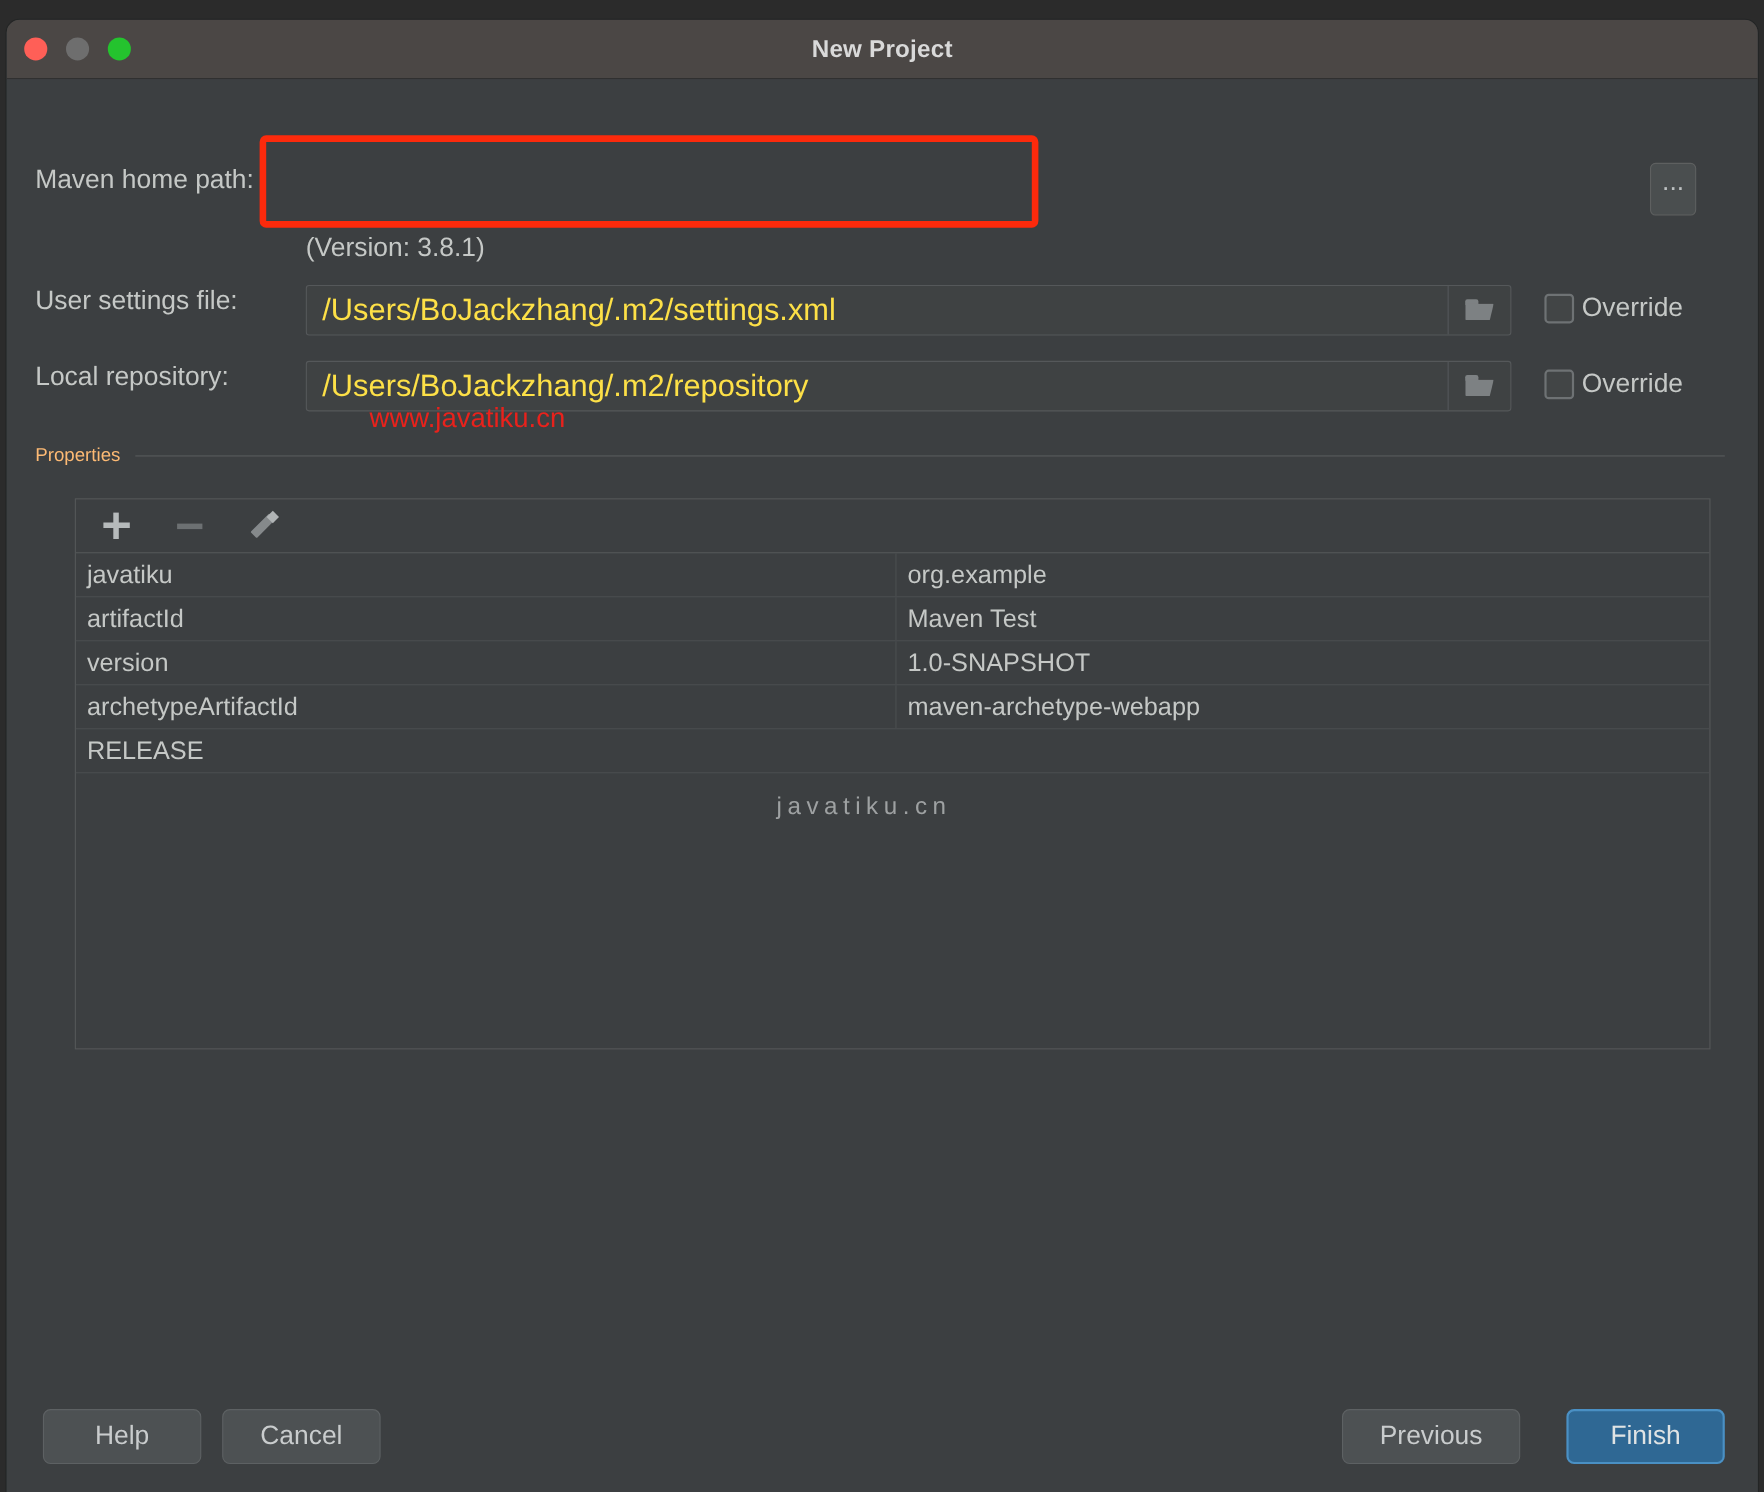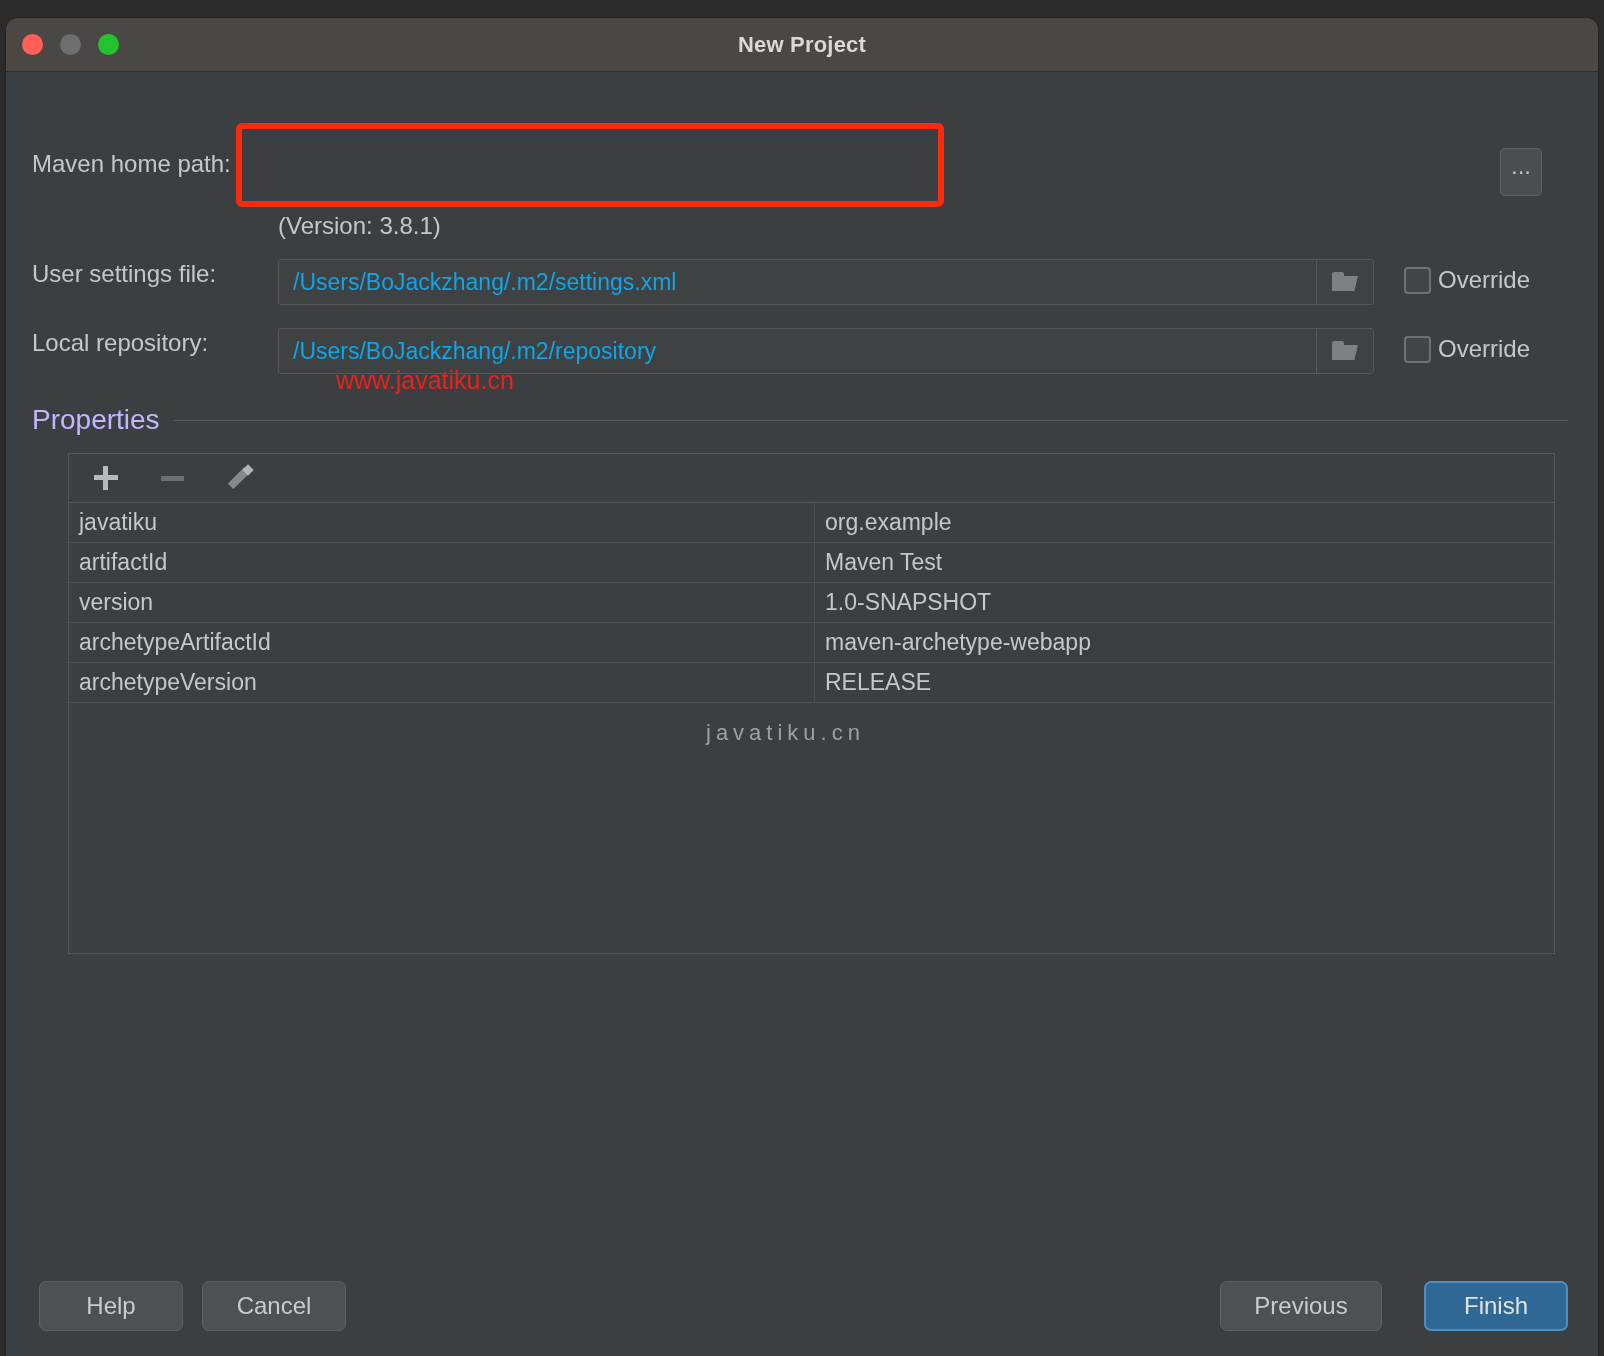--- a/index.html
+++ b/index.html
@@ -180,22 +180,22 @@
     border-radius: 3px;
     box-sizing: border-box;
     display: flex;
     align-items: stretch;
   }
   .path-text {
     flex: 1 1 auto;
     display: flex;
     align-items: center;
     padding-left: 14px;
-    color: #0ea5e9;
-    font-size: 23px;
+    color: #fde047;
+    font-size: 28px;
   }
   .folder-btn {
     flex: 0 0 56px;
     display: flex;
     align-items: center;
     justify-content: center;
     border-left: 1px solid #55585a;
   }
   .folder-ico {
     width: 26px; height: 20px;
@@ -242,22 +242,22 @@
   #properties-header {
     position: absolute;
     left: 26px;
     top: 332px;
     right: 30px;
     display: flex;
     align-items: center;
     gap: 14px;
   }
   #properties-title {
-    color: #c4b5fd;
-    font-size: 28px;
+    color: #fdba74;
+    font-size: 17px;
     white-space: nowrap;
   }
   #properties-rule {
     flex: 1 1 auto;
     height: 1px;
     background: #585b5d;
   }
 
   #props-panel {
     position: absolute;
@@ -481,21 +481,20 @@
           </div>
           <div class="prop-row">
             <div class="prop-key">version</div>
             <div class="prop-val">1.0-SNAPSHOT</div>
           </div>
           <div class="prop-row">
             <div class="prop-key">archetypeArtifactId</div>
             <div class="prop-val">maven-archetype-webapp</div>
           </div>
           <div class="prop-row">
-            <div class="prop-key">archetypeVersion</div>
             <div class="prop-val">RELEASE</div>
           </div>
         </div>
     </div>
 
     <div id="wm-gray">javatiku.cn</div>
 
     <div id="footer">
       <div class="btn" id="btn-help">Help</div>
       <div class="btn" id="btn-cancel">Cancel</div>

